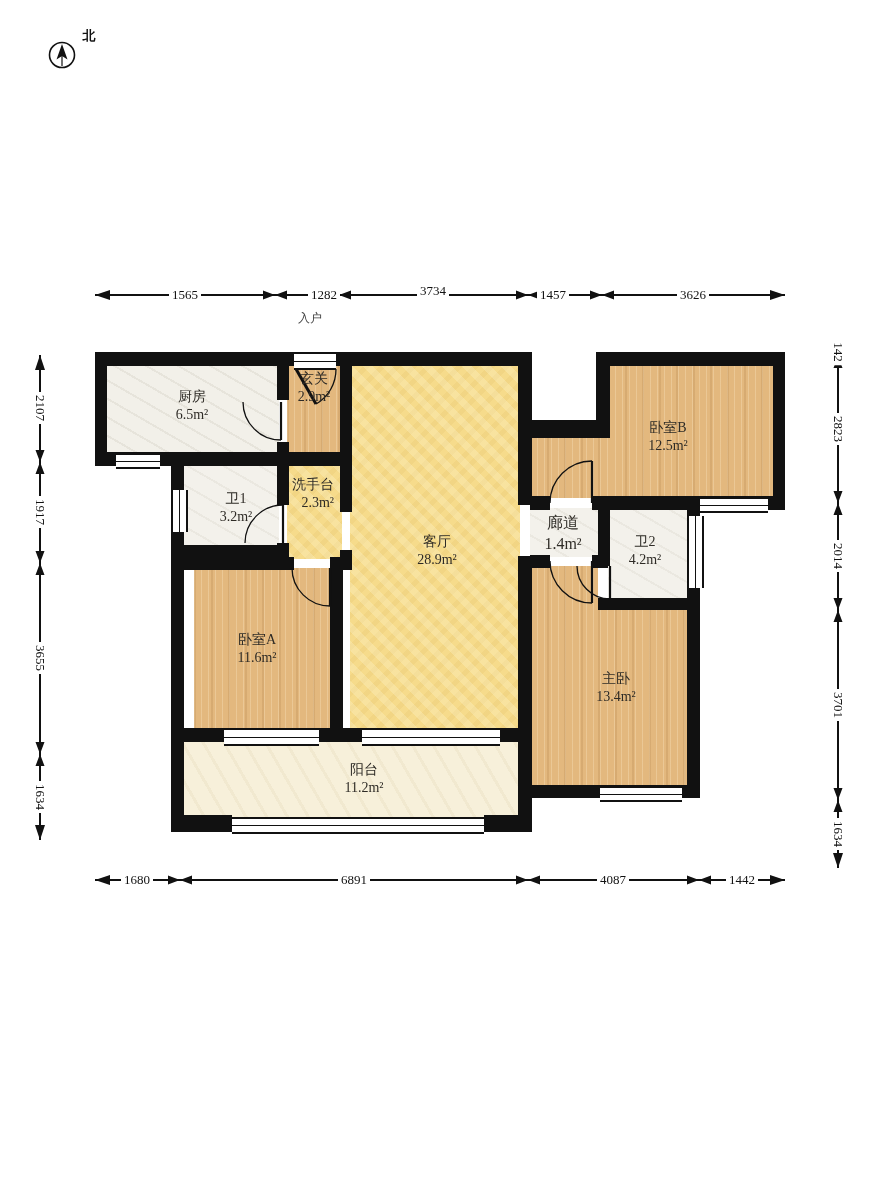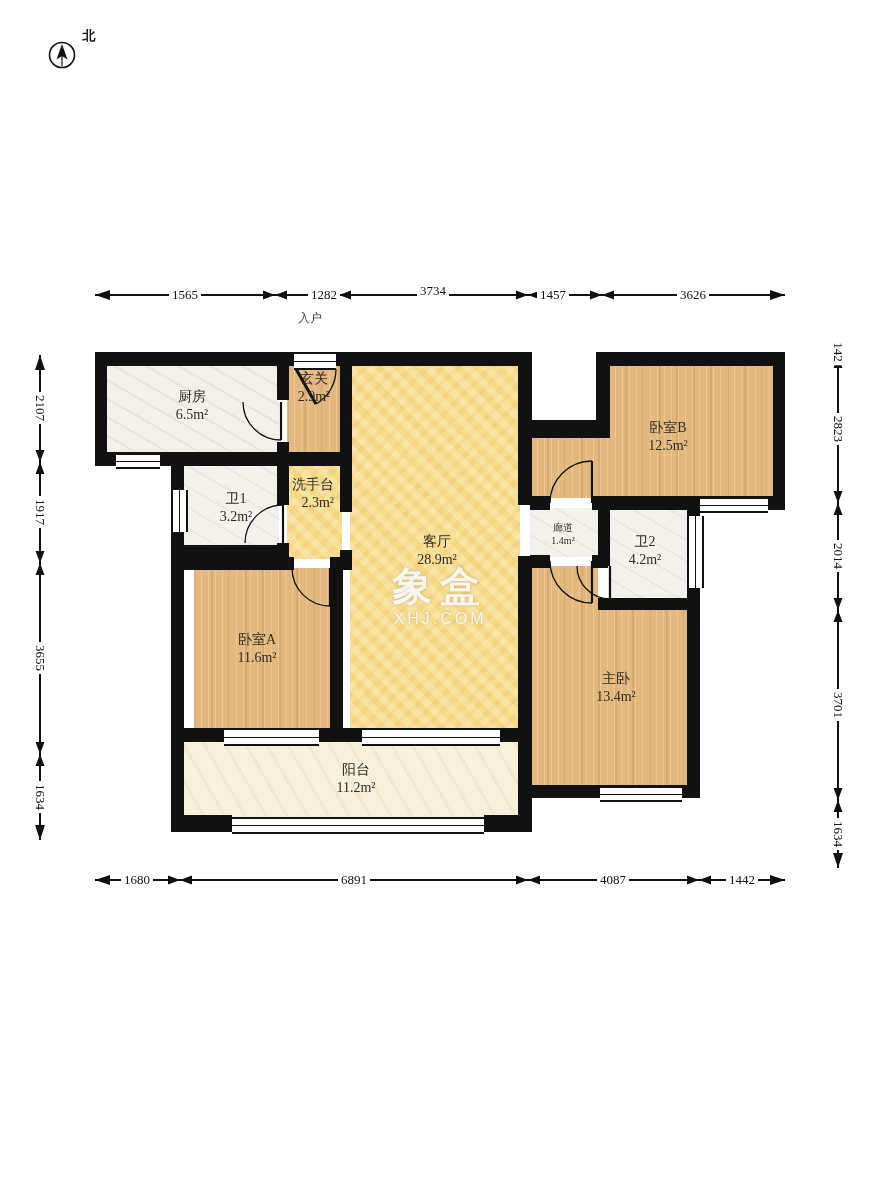--- a/index.html
+++ b/index.html
@@ -20,21 +20,21 @@
         background-image:repeating-linear-gradient(60deg,rgba(215,200,160,.18) 0 3px,rgba(0,0,0,0) 3px 18px);}
   .w{position:absolute;background:#111;}
   .win-h{position:absolute;background:#fff;border-top:2px solid #111;border-bottom:2px solid #111;}
   .win-h::after{content:"";position:absolute;left:0;right:0;top:50%;height:1px;margin-top:-0.5px;background:#111;}
   .win-v{position:absolute;background:#fff;border-left:2px solid #111;border-right:2px solid #111;}
   .win-v::after{content:"";position:absolute;top:0;bottom:0;left:50%;width:1px;margin-left:-0.5px;background:#111;}
   .rlabel{position:absolute;transform:translate(-50%,-50%);text-align:center;white-space:nowrap;
           font-family:"Liberation Serif","DejaVu Serif",serif;color:#2e2b26;line-height:1.3;}
   .rlabel .nm{font-size:14px;display:block;}
   .rlabel .ar{font-size:14px;display:block;text-align:right;}
-  .rlabel.small .nm,.rlabel.small .ar{font-size:10px;}
+  .rlabel.small .nm,.rlabel.small .ar{font-size:16px;}
   .dim{position:absolute;transform:translate(-50%,-50%);font-family:"Liberation Serif","DejaVu Serif",serif;
        font-size:13px;color:#111;background:#fff;padding:0 3px;line-height:1.1;white-space:nowrap;}
   .dim.vert{transform:translate(-50%,-50%) rotate(90deg);}
   #entrance{position:absolute;left:310px;top:318px;transform:translate(-50%,-50%);
        font-size:12px;font-weight:normal;color:#404040;}
   #north{position:absolute;left:89px;top:36px;transform:translate(-50%,-50%);
        font-size:13px;font-weight:bold;color:#111;}
   #wm{position:absolute;left:440px;top:597px;transform:translate(-50%,-50%);text-align:center;
       color:rgba(255,255,255,.85);pointer-events:none;}
   #wm .t{font-size:40px;font-weight:bold;letter-spacing:8px;text-shadow:0 0 3px rgba(170,150,110,.65);line-height:1;}
@@ -53,24 +53,20 @@
   <div class="fill whiteroom" style="left:182px;top:464px;width:97px;height:83px"></div>
   <div class="fill wood" style="left:194px;top:568px;width:138px;height:162px"></div>
   <div class="fill cream" style="left:182px;top:740px;width:338px;height:77px"></div>
   <div class="fill wood" style="left:608px;top:364px;width:167px;height:134px"></div>
   <div class="fill wood" style="left:530px;top:436px;width:80px;height:62px"></div>
   <div class="fill whiteroom" style="left:530px;top:508px;width:68px;height:49px"></div>
   <div class="fill whiteroom" style="left:608px;top:508px;width:81px;height:92px"></div>
   <div class="fill wood" style="left:530px;top:566px;width:68px;height:46px"></div>
   <div class="fill wood" style="left:530px;top:608px;width:159px;height:179px"></div>
 
-  <div id="wm">
-    <div class="t">象盒</div>
-    <div class="s">XHJ.COM</div>
-  </div>
 
   <div class="w" style="left:95px;top:352px;width:199px;height:14px"></div>
   <div class="w" style="left:336px;top:352px;width:182px;height:14px"></div>
   <div class="w" style="left:596px;top:352px;width:189px;height:14px"></div>
   <div class="w" style="left:95px;top:352px;width:12px;height:114px"></div>
   <div class="w" style="left:95px;top:452px;width:257px;height:14px"></div>
   <div class="w" style="left:171px;top:466px;width:13px;height:366px"></div>
   <div class="w" style="left:277px;top:352px;width:12px;height:48px"></div>
   <div class="w" style="left:277px;top:442px;width:12px;height:24px"></div>
   <div class="w" style="left:277px;top:466px;width:12px;height:39px"></div>
@@ -195,21 +191,21 @@
       <span class="ar">3.2m²</span>
     </div>
   <div class="rlabel" style="left:313px;top:494px">
     <span class="nm">洗手台</span>
       <span class="ar">2.3m²</span>
     </div>
   <div class="rlabel" style="left:257px;top:649px">
     <span class="nm">卧室A</span>
       <span class="ar">11.6m²</span>
     </div>
-  <div class="rlabel" style="left:356px;top:779px">
+  <div class="rlabel" style="left:364px;top:779px">
     <span class="nm">阳台</span>
       <span class="ar">11.2m²</span>
     </div>
 
   <div class="dim" style="left:185px;top:295px">1565</div>
   <div class="dim" style="left:324px;top:295px">1282</div>
   <div class="dim" style="left:433px;top:291px">3734</div>
   <div class="dim" style="left:553px;top:295px">1457</div>
   <div class="dim" style="left:693px;top:295px">3626</div>
 

